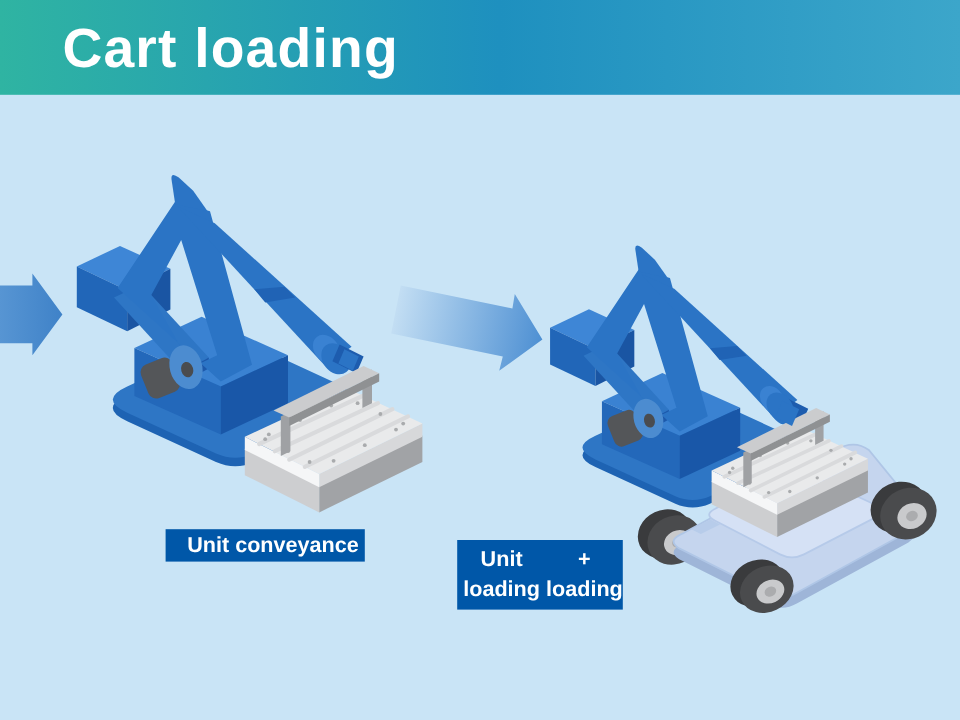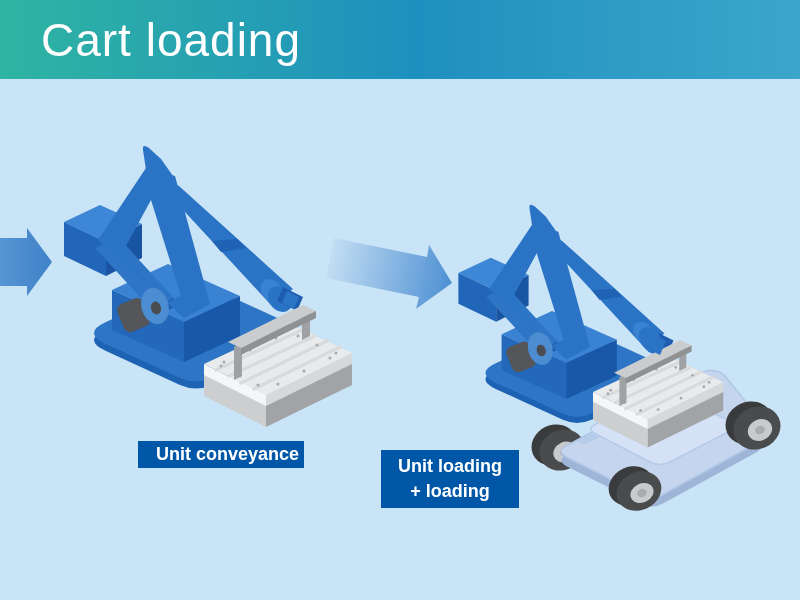--- a/index.html
+++ b/index.html
@@ -7,30 +7,30 @@
     position:relative;width:800px;height:600px;overflow:hidden;
     background:#C9E4F6;
     font-family:"Liberation Sans",sans-serif;
   }
   .header{
     position:absolute;top:0;left:0;width:800px;height:79px;
     background:linear-gradient(90deg,#2FB4A2 0%,#1E90BF 52%,#3CA6CA 100%);
     display:flex;align-items:center;box-sizing:border-box;padding-left:38px;
   }
   .header h1{
-    margin:3px;color:#ffffff;font-size:46px;font-weight:normal;letter-spacing:1px;line-height:1;
+    margin:14px;color:#ffffff;font-size:46px;font-weight:bold;letter-spacing:1px;line-height:1;
   }
   svg.art{position:absolute;left:0;top:0;}
   .step-label{
     position:absolute;background:#0057A8;color:#fff;font-weight:bold;font-size:18px;
     display:flex;align-items:center;justify-content:center;text-align:center;
     box-sizing:border-box;
   }
   #label1{left:138px;top:441px;width:166px;height:27px;padding-left:13px;}
-  #label2{left:381px;top:450px;width:138px;height:58px;flex-direction:column;line-height:25px;}
+  #label2{left:381px;top:450px;width:138px;height:58px;line-height:25px;}
 </style>
 </head>
 <body>
 
 <div class="stage">
 
   <div class="header">
     <h1>Cart loading</h1>
   </div>
 

